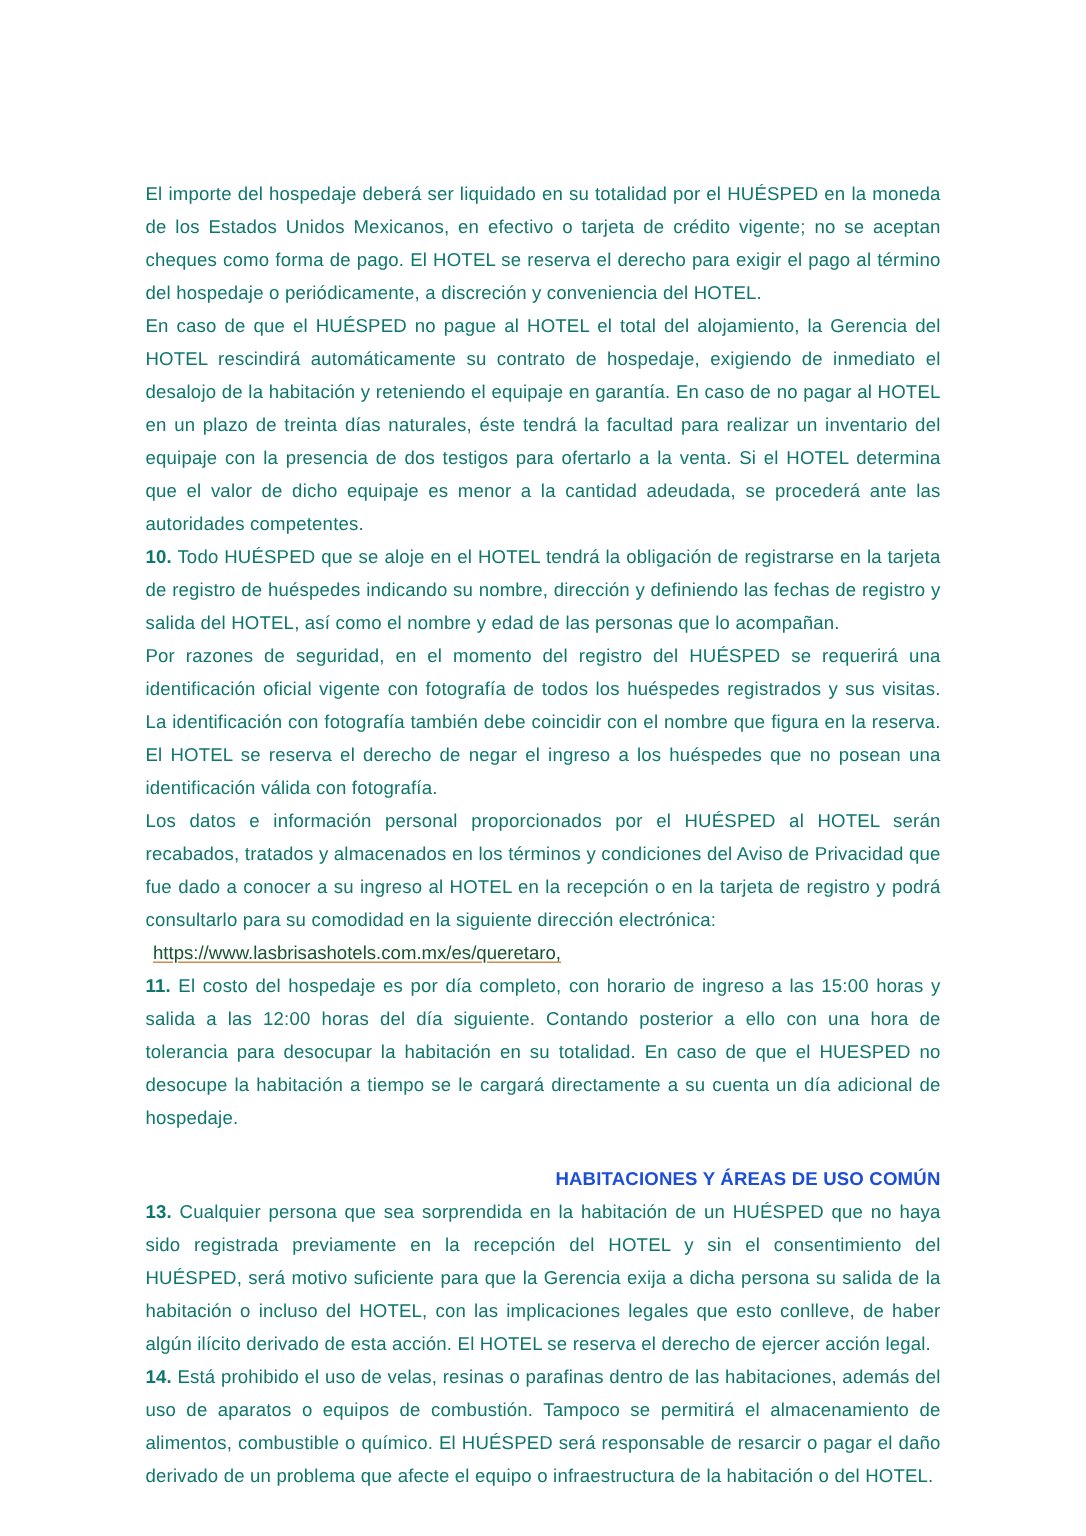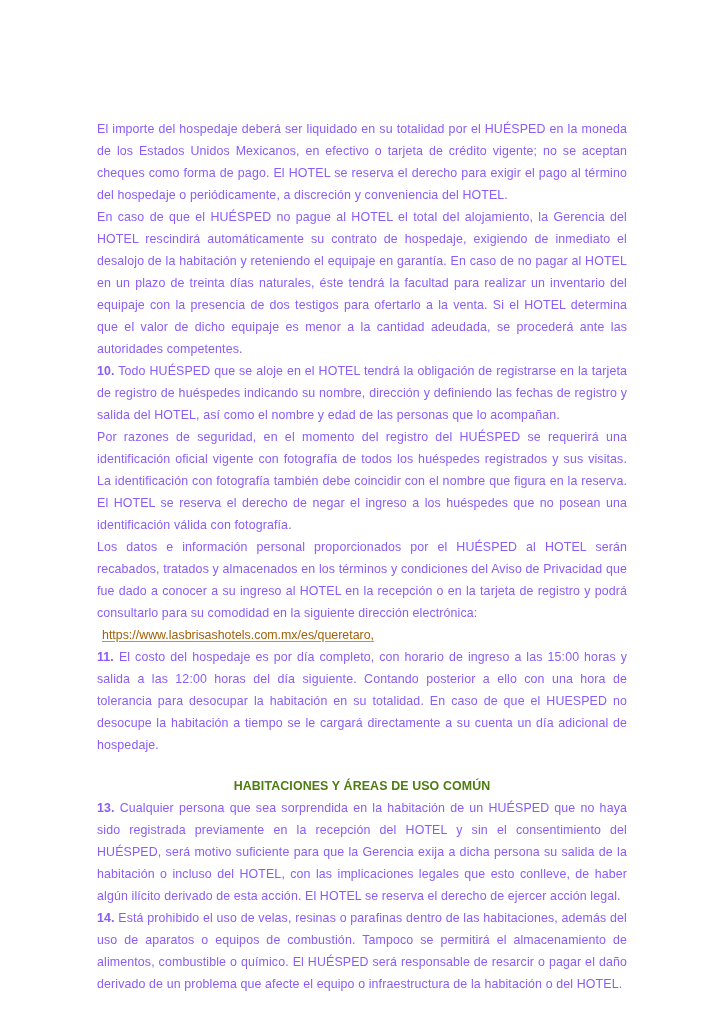--- a/index.html
+++ b/index.html
@@ -25,54 +25,54 @@
     left: 97px;
     top: 118px;
     width: 530px;
   }
   p.body-text {
     margin: 0;
     font-size: 12.4px;
     line-height: 22px;
     text-align: justify;
     text-justify: inter-word;
-    color: #8b5cf6;
+    color: #0f766e;
     letter-spacing: 0.01em;
   }
   
   .block {
     margin: 0 0 0 0;
   }
   .gap-para {
     margin-top: 18px;
   }
   .num {
     font-weight: bold;
   }
   .link-line {
     margin: 0;
     padding-left: 5px;
     font-size: 12.4px;
     line-height: 22px;
     text-align: left;
   }
   a.doc-link {
-    color: #a16207;
+    color: #14532d;
     text-decoration: underline;
     text-decoration-color: #D08A4E;
     text-underline-offset: 2px;
     word-break: break-all;
   }
   h2.section-heading {
     margin: 19px 0 0 0;
     font-size: 12.4px;
     line-height: 22px;
     font-weight: bold;
-    text-align: center;
-    color: #4d7c0f;
+    text-align: right;
+    color: #1d4ed8;
     letter-spacing: 0.01em;
   }
 </style>
 </head>
 <body>
 
 <div class="page">
   <div class="content">
 
     <p class="body-text block">El importe del hospedaje deberá ser liquidado en su totalidad por el HUÉSPED en la moneda de los Estados Unidos Mexicanos, en efectivo o tarjeta de crédito vigente; no se aceptan cheques como forma de pago. El HOTEL se reserva el derecho para exigir el pago al término del hospedaje o periódicamente, a discreción y conveniencia del HOTEL.</p>

